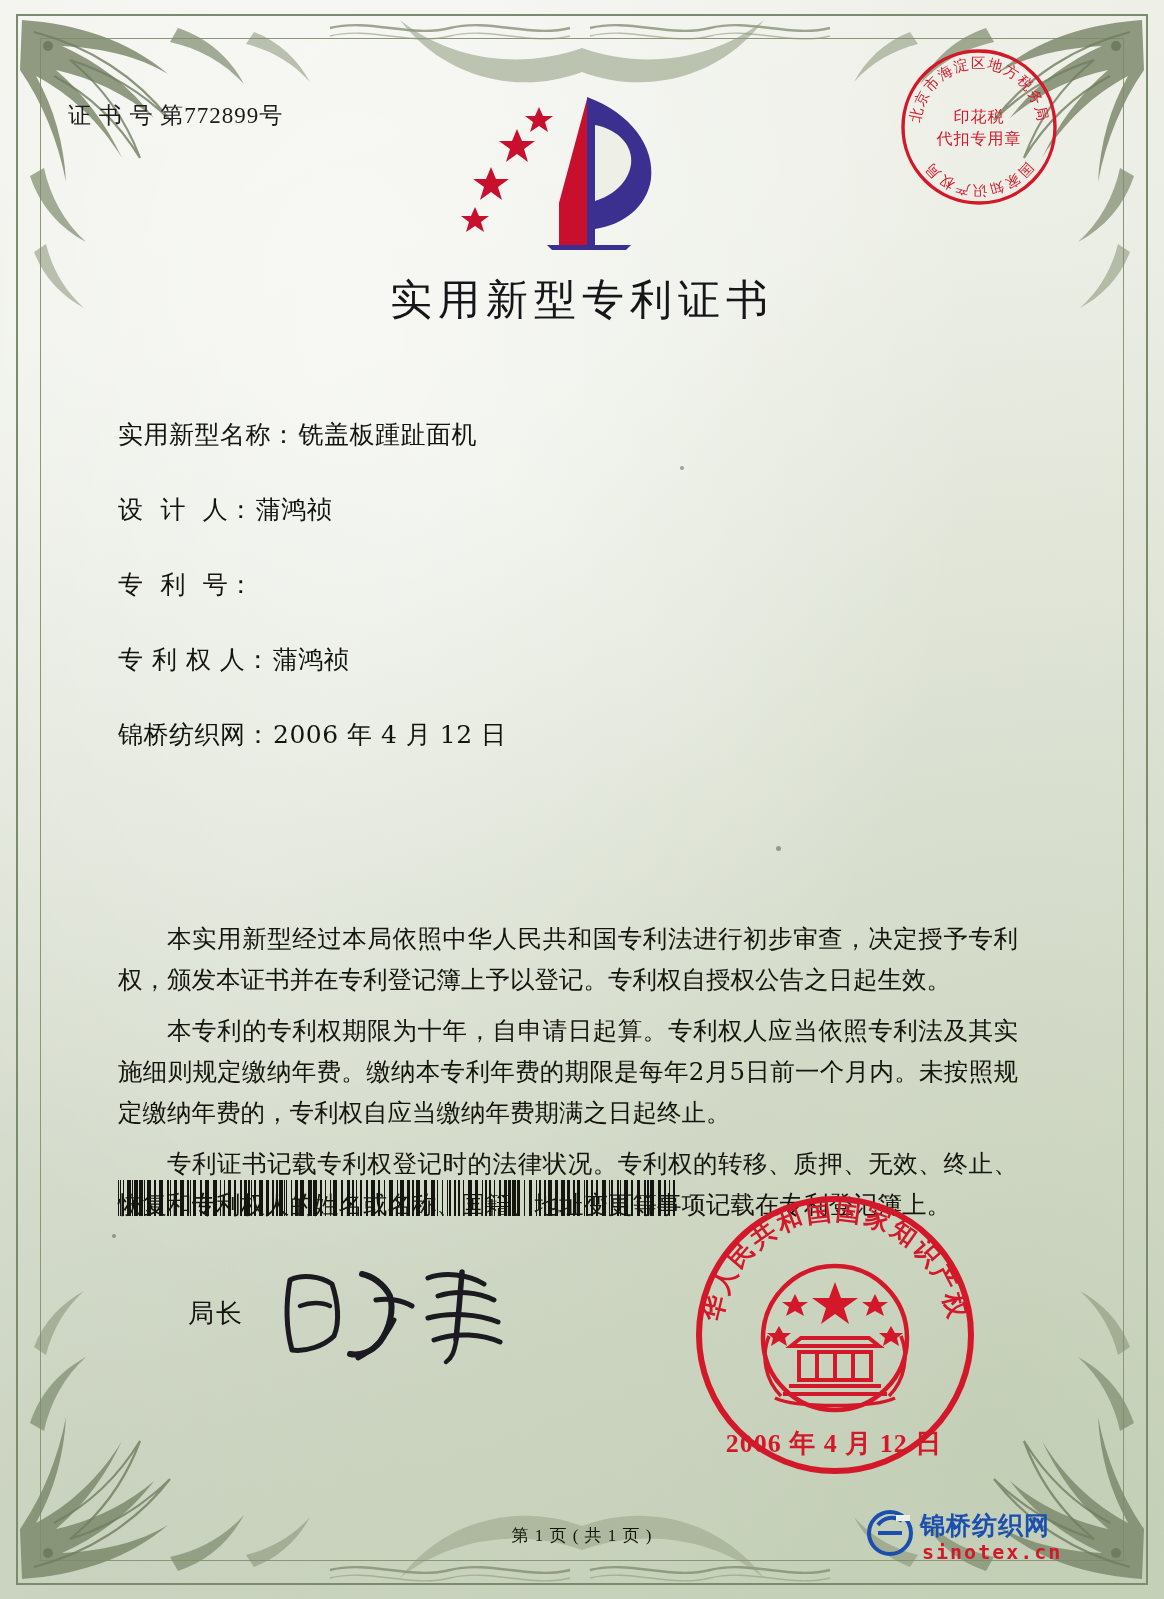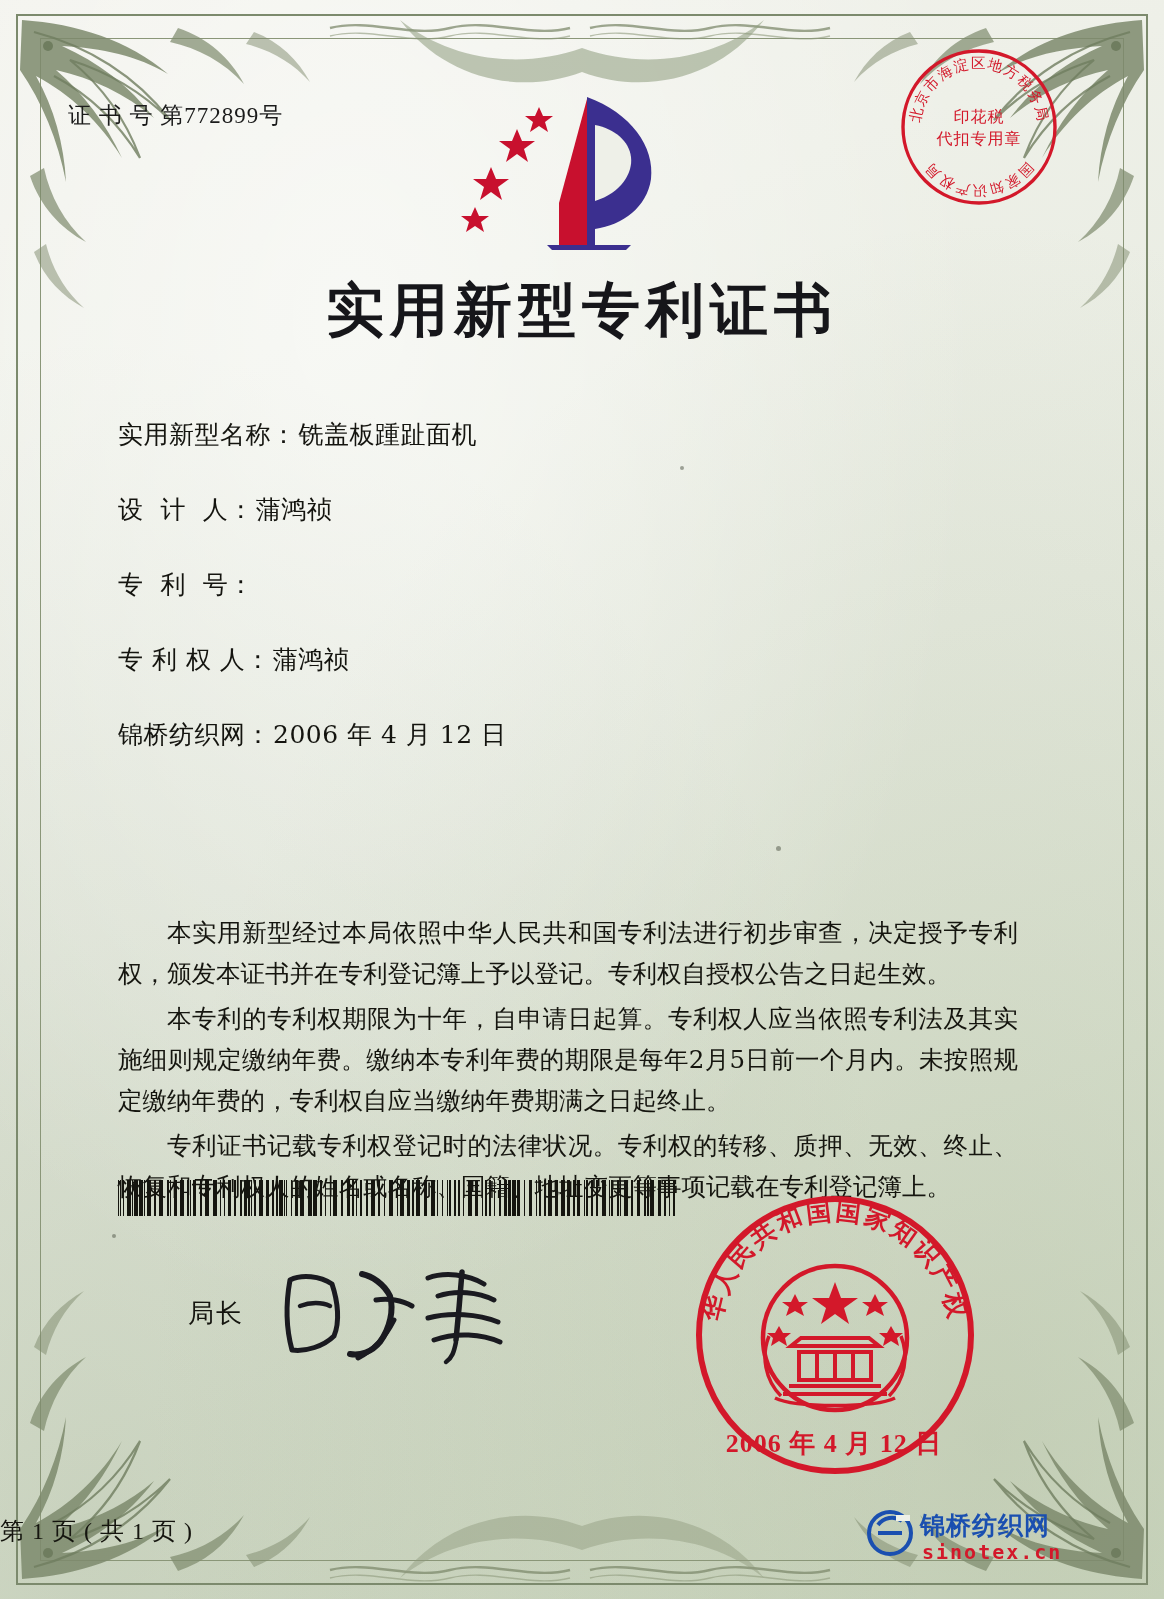--- a/index.html
+++ b/index.html
@@ -65,22 +65,22 @@
     right: 104px;
     top: 46px;
     width: 162px;
     height: 162px;
   }
   .title {
     position: absolute;
     left: 0; right: 0;
     top: 272px;
     text-align: center;
-    font-size: 58px;
-    font-weight: bold;
+    font-size: 42px;
+    font-weight: normal;
     letter-spacing: 6px;
     color: #16161a;
     font-family: "DejaVu Serif", "Liberation Serif", serif;
   }
   
   .fields {
     position: absolute;
     left: 118px;
     top: 418px;
     width: 900px;
@@ -108,21 +108,21 @@
     left: 118px;
     top: 908px;
     width: 900px;
     font-size: 24.5px;
     line-height: 41px;
     color: #15150f;
     text-align: justify;
     font-family: "DejaVu Serif", "Liberation Serif", serif;
   }
   .body-text p {
-    margin: 4px 0 2px 0;
+    margin: 10px 0 2px 0;
     text-indent: 49px;
   }
   
   .barcode {
     position: absolute;
     left: 118px;
     top: 1180px;
     width: 560px;
     height: 36px;
     overflow: hidden;
@@ -167,22 +167,22 @@
     color: #d3182a;
     font-size: 26px;
     font-weight: bold;
     letter-spacing: 1px;
   }
   
   .page-no {
     position: absolute;
     left: 0; right: 0;
     bottom: 52px;
-    text-align: left;
-    font-size: 24px;
+    text-align: center;
+    font-size: 17px;
     color: #15150f;
     letter-spacing: 1px;
   }
   .watermark {
     position: absolute;
     right: 72px;
     bottom: 28px;
     width: 226px;
     height: 64px;
   }

